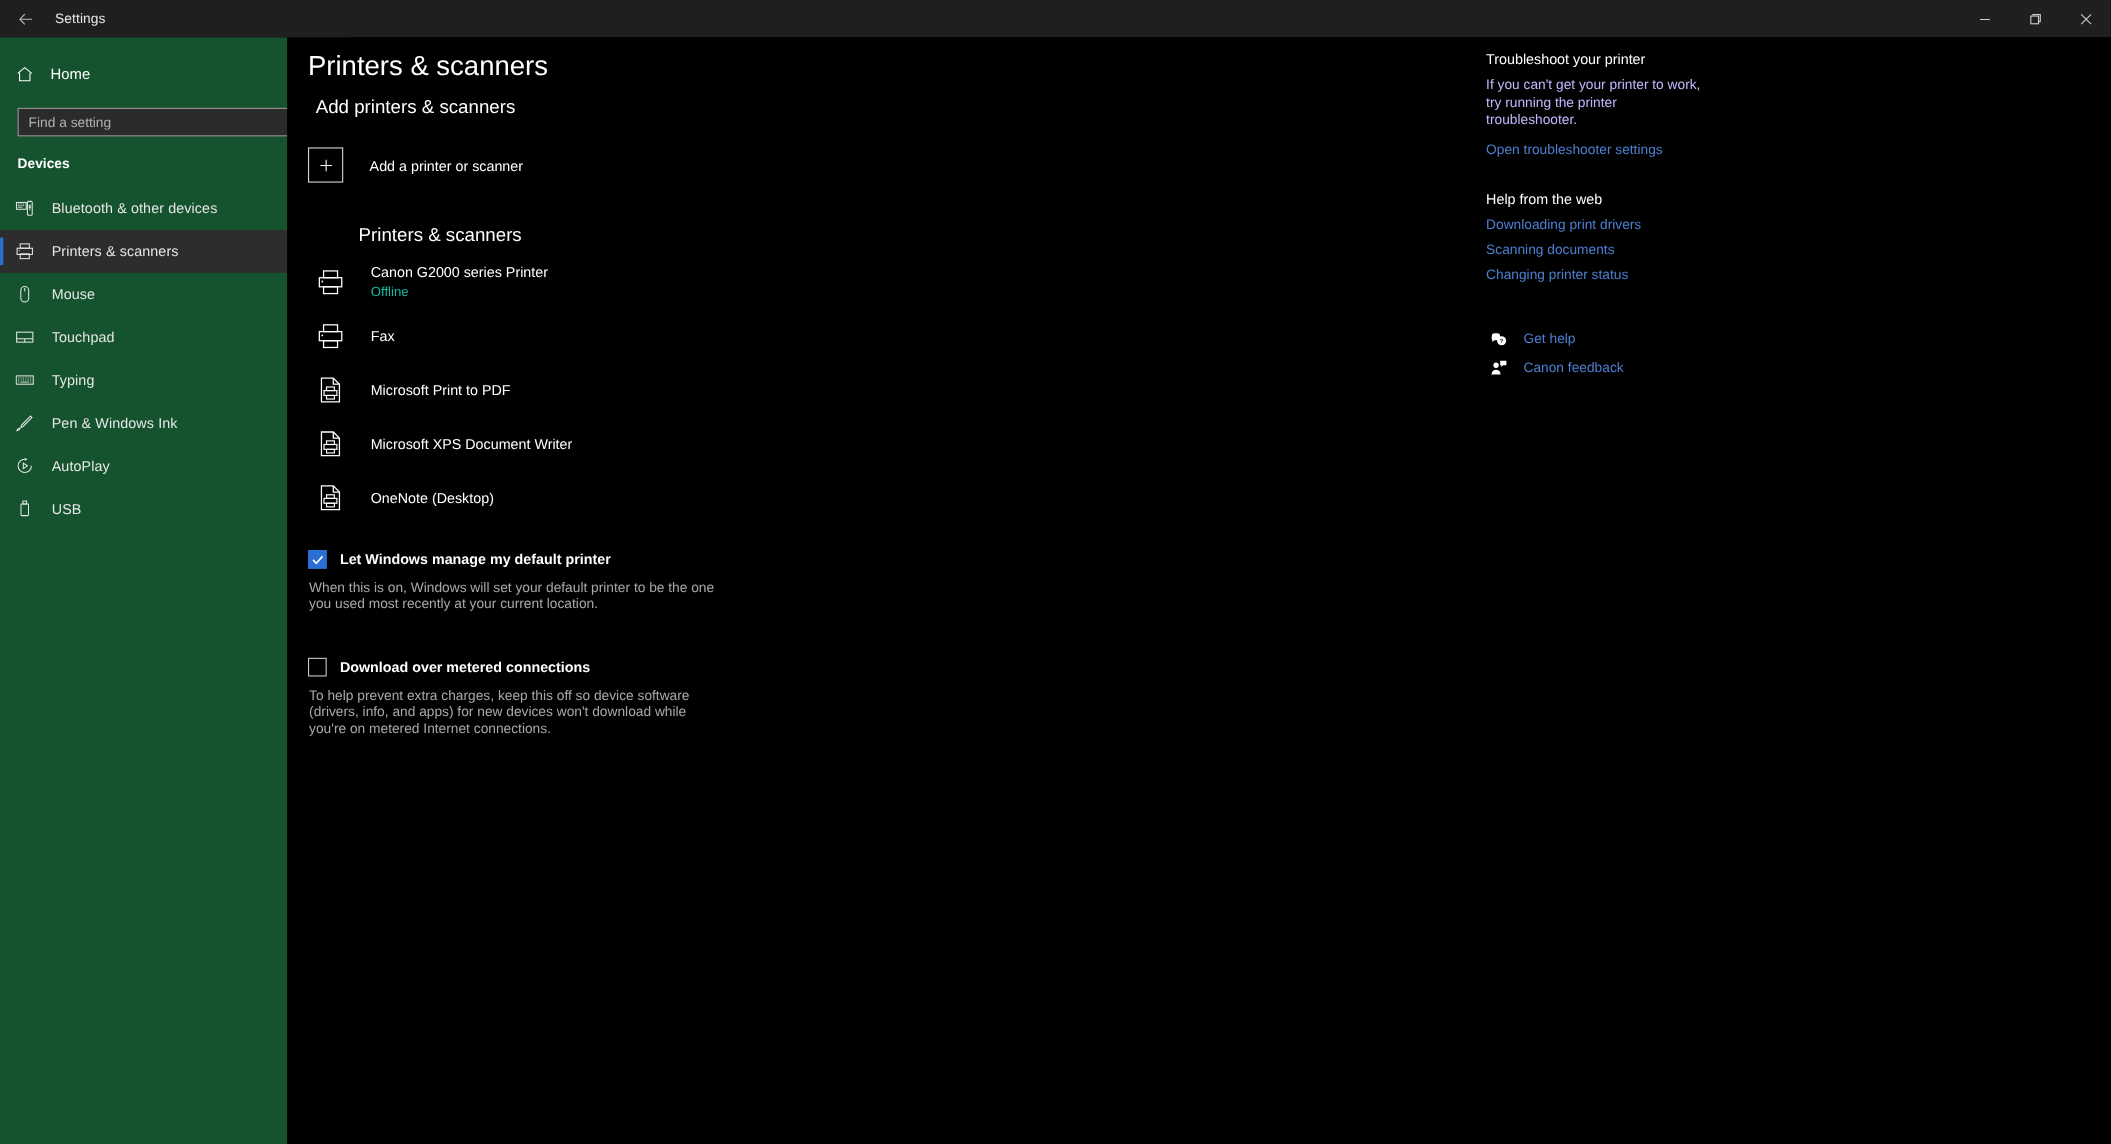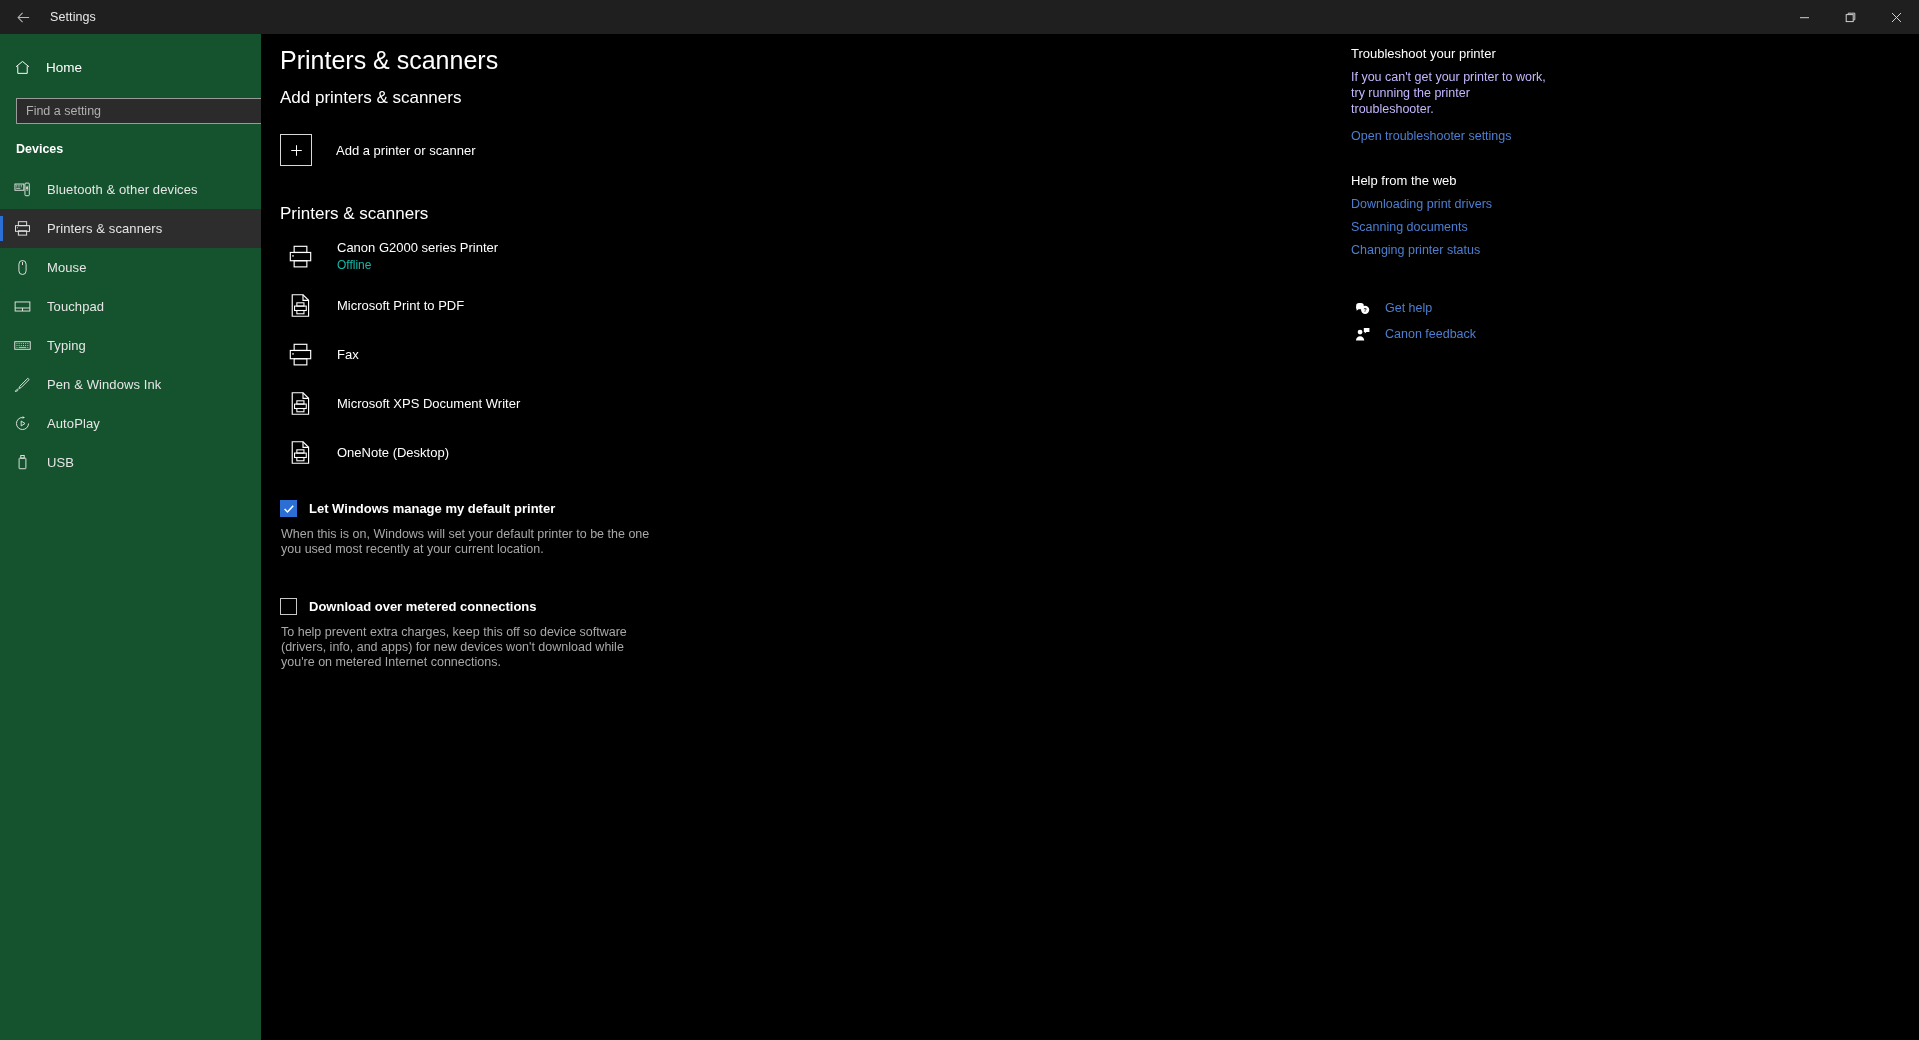--- a/index.html
+++ b/index.html
@@ -91,21 +91,21 @@
   .main {
     position:absolute; top:34px; left:261px;
     width:1658px; height:1006px;
     background:#000;
   }
   .page-title {
     position:absolute; left:19px; top:12px;
     font-size:25px; color:#ffffff; font-weight:400;
   }
   .sec-title {
-    font-size:17px; color:#ffffff; font-weight:400;
+    font-size:17px; color:#ffffff; font-weight:400;text-align:center;
   }
 
   .add-sec { position:absolute; left:19px; top:54px; }
   .add-row {
     display:flex; align-items:center;
     margin-top:23px; height:38px;
   }
   .plus-box {
     width:32px; height:32px;
     border:1px solid #d8d8d8;
@@ -354,35 +354,20 @@
         </span>
         <span class="ptext">
           <span class="pname">Canon G2000 series Printer</span>
           <span class="pstatus">Offline</span>
         </span>
       </div>
 
       <div class="printer-row">
         <span class="pico">
           <svg width="25" height="25" viewBox="0 0 26 26">
-            <path d="M4.4 1.8 H15.6 L21.4 7.6 V24.2 H4.4 Z" fill="none" stroke="currentColor" stroke-width="1.2"></path>
-            <path d="M15.6 1.8 V7.6 H21.4" fill="none" stroke="currentColor" stroke-width="1.2"></path>
-            <rect x="9.2" y="10.2" width="7.4" height="3.4" fill="none" stroke="currentColor" stroke-width="1.1"></rect>
-            <rect x="6.8" y="13.6" width="12.2" height="4.6" fill="none" stroke="currentColor" stroke-width="1.1"></rect>
-            <rect x="9.2" y="18.2" width="7.4" height="3.4" fill="none" stroke="currentColor" stroke-width="1.1"></rect>
-          </svg>
-        </span>
-        <span class="ptext">
-          <span class="pname">Microsoft Print to PDF</span>
-        </span>
-      </div>
-
-      <div class="printer-row">
-        <span class="pico">
-          <svg width="25" height="25" viewBox="0 0 26 26">
             <rect x="6.4" y="2.4" width="13.2" height="6.4" fill="none" stroke="currentColor" stroke-width="1.2"></rect>
             <rect x="2.4" y="8.8" width="21.2" height="8.6" fill="none" stroke="currentColor" stroke-width="1.2"></rect>
             <rect x="6.4" y="17.4" width="13.2" height="6.4" fill="none" stroke="currentColor" stroke-width="1.2"></rect>
             <circle cx="5.2" cy="12.4" r=".85" fill="currentColor"></circle>
           </svg>
         </span>
         <span class="ptext">
           <span class="pname">Fax</span>
         </span>
       </div>
@@ -391,35 +376,50 @@
         <span class="pico">
           <svg width="25" height="25" viewBox="0 0 26 26">
             <path d="M4.4 1.8 H15.6 L21.4 7.6 V24.2 H4.4 Z" fill="none" stroke="currentColor" stroke-width="1.2"></path>
             <path d="M15.6 1.8 V7.6 H21.4" fill="none" stroke="currentColor" stroke-width="1.2"></path>
             <rect x="9.2" y="10.2" width="7.4" height="3.4" fill="none" stroke="currentColor" stroke-width="1.1"></rect>
             <rect x="6.8" y="13.6" width="12.2" height="4.6" fill="none" stroke="currentColor" stroke-width="1.1"></rect>
             <rect x="9.2" y="18.2" width="7.4" height="3.4" fill="none" stroke="currentColor" stroke-width="1.1"></rect>
           </svg>
         </span>
         <span class="ptext">
-          <span class="pname">Microsoft XPS Document Writer</span>
+          <span class="pname">Microsoft Print to PDF</span>
         </span>
       </div>
 
       <div class="printer-row">
         <span class="pico">
           <svg width="25" height="25" viewBox="0 0 26 26">
             <path d="M4.4 1.8 H15.6 L21.4 7.6 V24.2 H4.4 Z" fill="none" stroke="currentColor" stroke-width="1.2"></path>
             <path d="M15.6 1.8 V7.6 H21.4" fill="none" stroke="currentColor" stroke-width="1.2"></path>
             <rect x="9.2" y="10.2" width="7.4" height="3.4" fill="none" stroke="currentColor" stroke-width="1.1"></rect>
             <rect x="6.8" y="13.6" width="12.2" height="4.6" fill="none" stroke="currentColor" stroke-width="1.1"></rect>
             <rect x="9.2" y="18.2" width="7.4" height="3.4" fill="none" stroke="currentColor" stroke-width="1.1"></rect>
           </svg>
         </span>
         <span class="ptext">
+          <span class="pname">Microsoft XPS Document Writer</span>
+        </span>
+      </div>
+
+      <div class="printer-row">
+        <span class="pico">
+          <svg width="25" height="25" viewBox="0 0 26 26">
+            <path d="M4.4 1.8 H15.6 L21.4 7.6 V24.2 H4.4 Z" fill="none" stroke="currentColor" stroke-width="1.2"></path>
+            <path d="M15.6 1.8 V7.6 H21.4" fill="none" stroke="currentColor" stroke-width="1.2"></path>
+            <rect x="9.2" y="10.2" width="7.4" height="3.4" fill="none" stroke="currentColor" stroke-width="1.1"></rect>
+            <rect x="6.8" y="13.6" width="12.2" height="4.6" fill="none" stroke="currentColor" stroke-width="1.1"></rect>
+            <rect x="9.2" y="18.2" width="7.4" height="3.4" fill="none" stroke="currentColor" stroke-width="1.1"></rect>
+          </svg>
+        </span>
+        <span class="ptext">
           <span class="pname">OneNote (Desktop)</span>
         </span>
       </div>
 
     </div>
   </div>
 
   <div class="check-sec">
     <div class="check-row">
       <span class="cbox checked">

